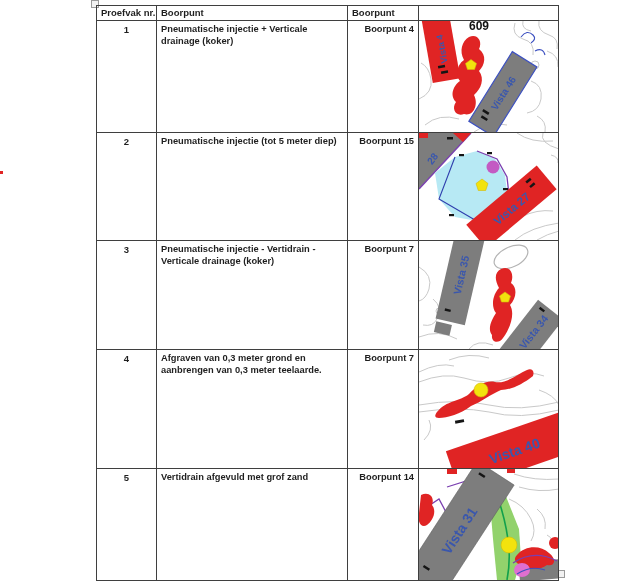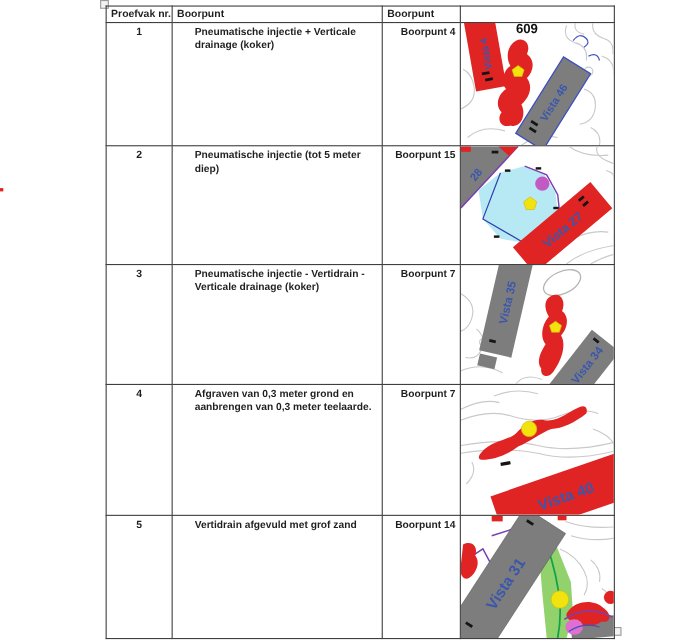--- a/index.html
+++ b/index.html
@@ -13,21 +13,21 @@
   }
   .doc-table th, .doc-table td {
     border:1.2px solid #3f3f3f; vertical-align:top; color:#1f1f1f;
     overflow:hidden;
   }
   .doc-table th {
     font-size:9.5px; font-weight:bold; text-align:left;
     padding:1px 4px 2px 4px; height:11px; white-space:nowrap;
   }
   td.nr { text-align:center; font-weight:bold; font-size:9.5px; padding-top:3px; }
-  td.methode { font-size:9.3px; font-weight:600; padding:3px 4px 0 20px; line-height:1.25; }
+  td.methode { font-size:9.3px; font-weight:600; padding:3px 4px 0 4px; line-height:1.25; }
   td.locatie { font-size:9.3px; font-weight:600; padding:3px 4px 0 4px;text-align:right; }
   td.map { padding:0; background:#fff; }
   td.map svg { display:block; }
   
   .contour { fill:none; stroke:#c9c9c9; stroke-width:1; }
   .blabel { fill:#3a57ad; font-weight:bold; font-family:"Liberation Sans",sans-serif; text-anchor:middle; }
   .dash { fill:#151515; }
   .purpleline { fill:none; stroke:#7a3fb0; stroke-width:1.3; }
   .blueline { fill:none; stroke:#3c50c0; stroke-width:1.1; }
   

